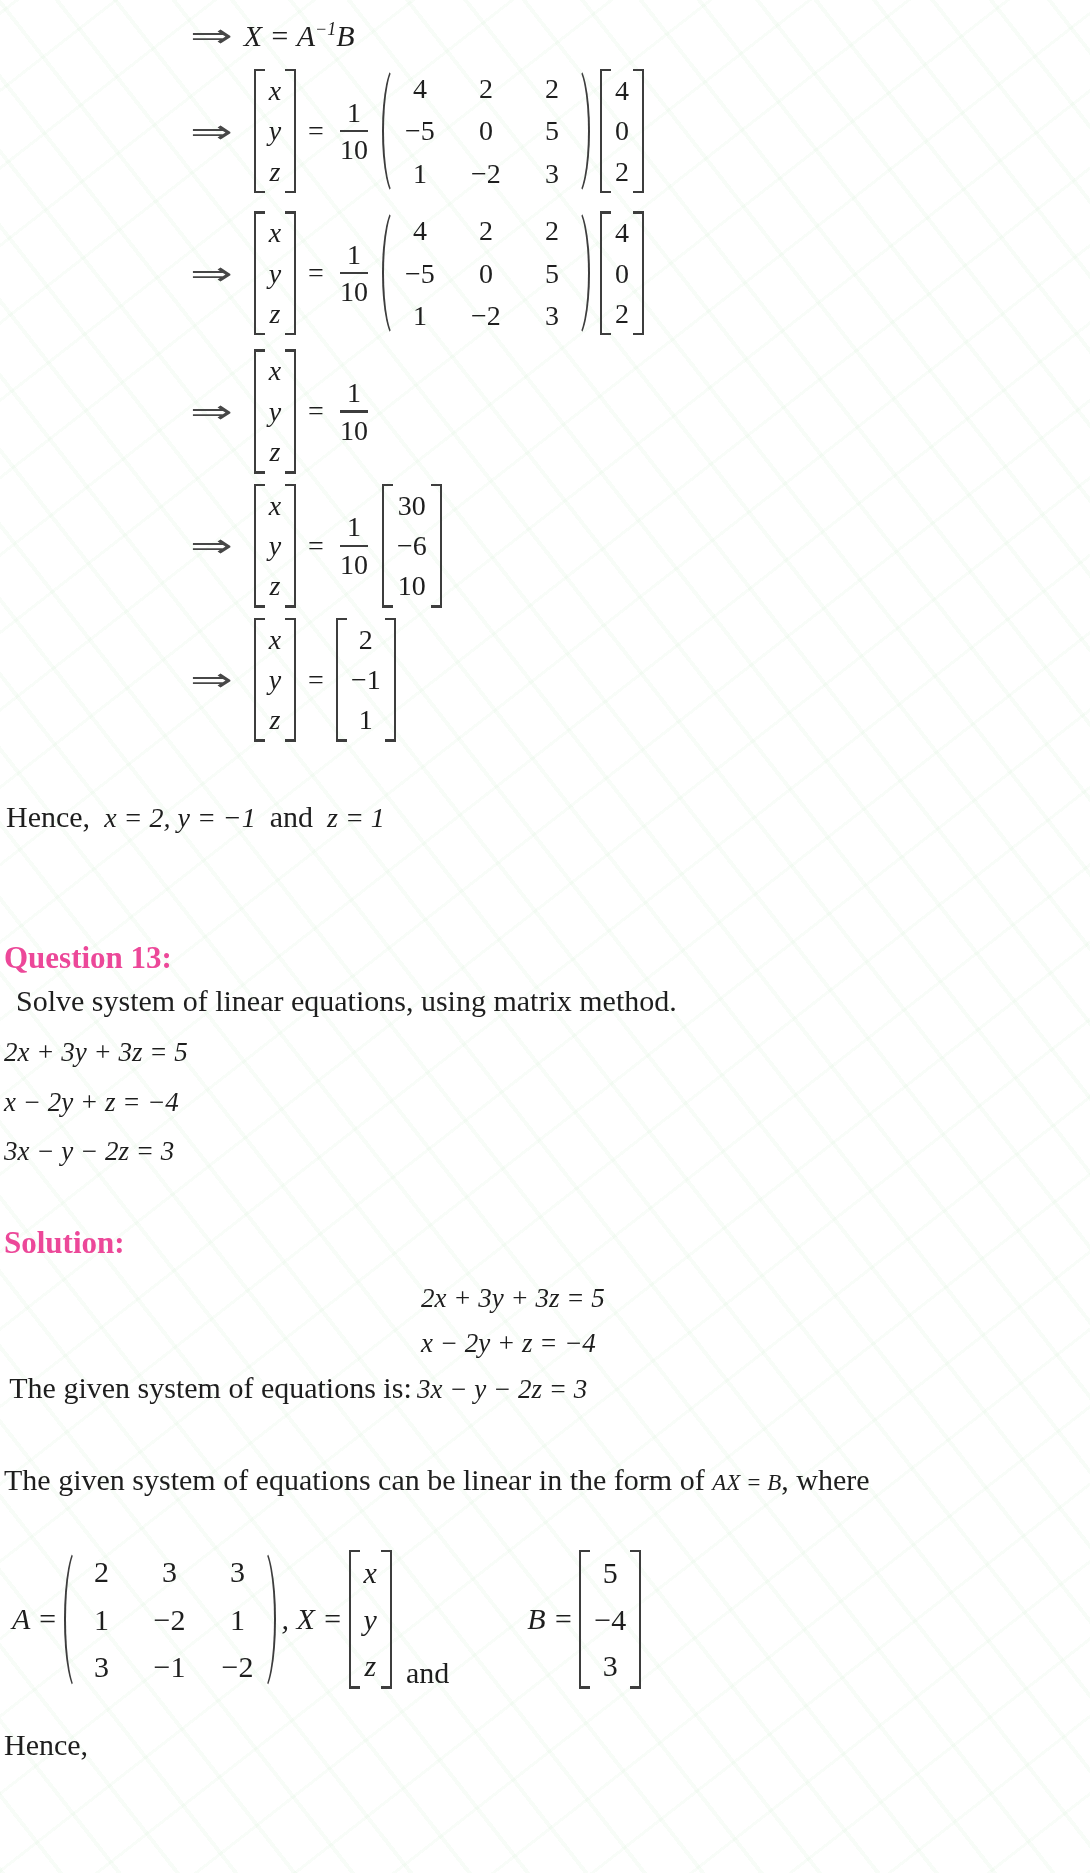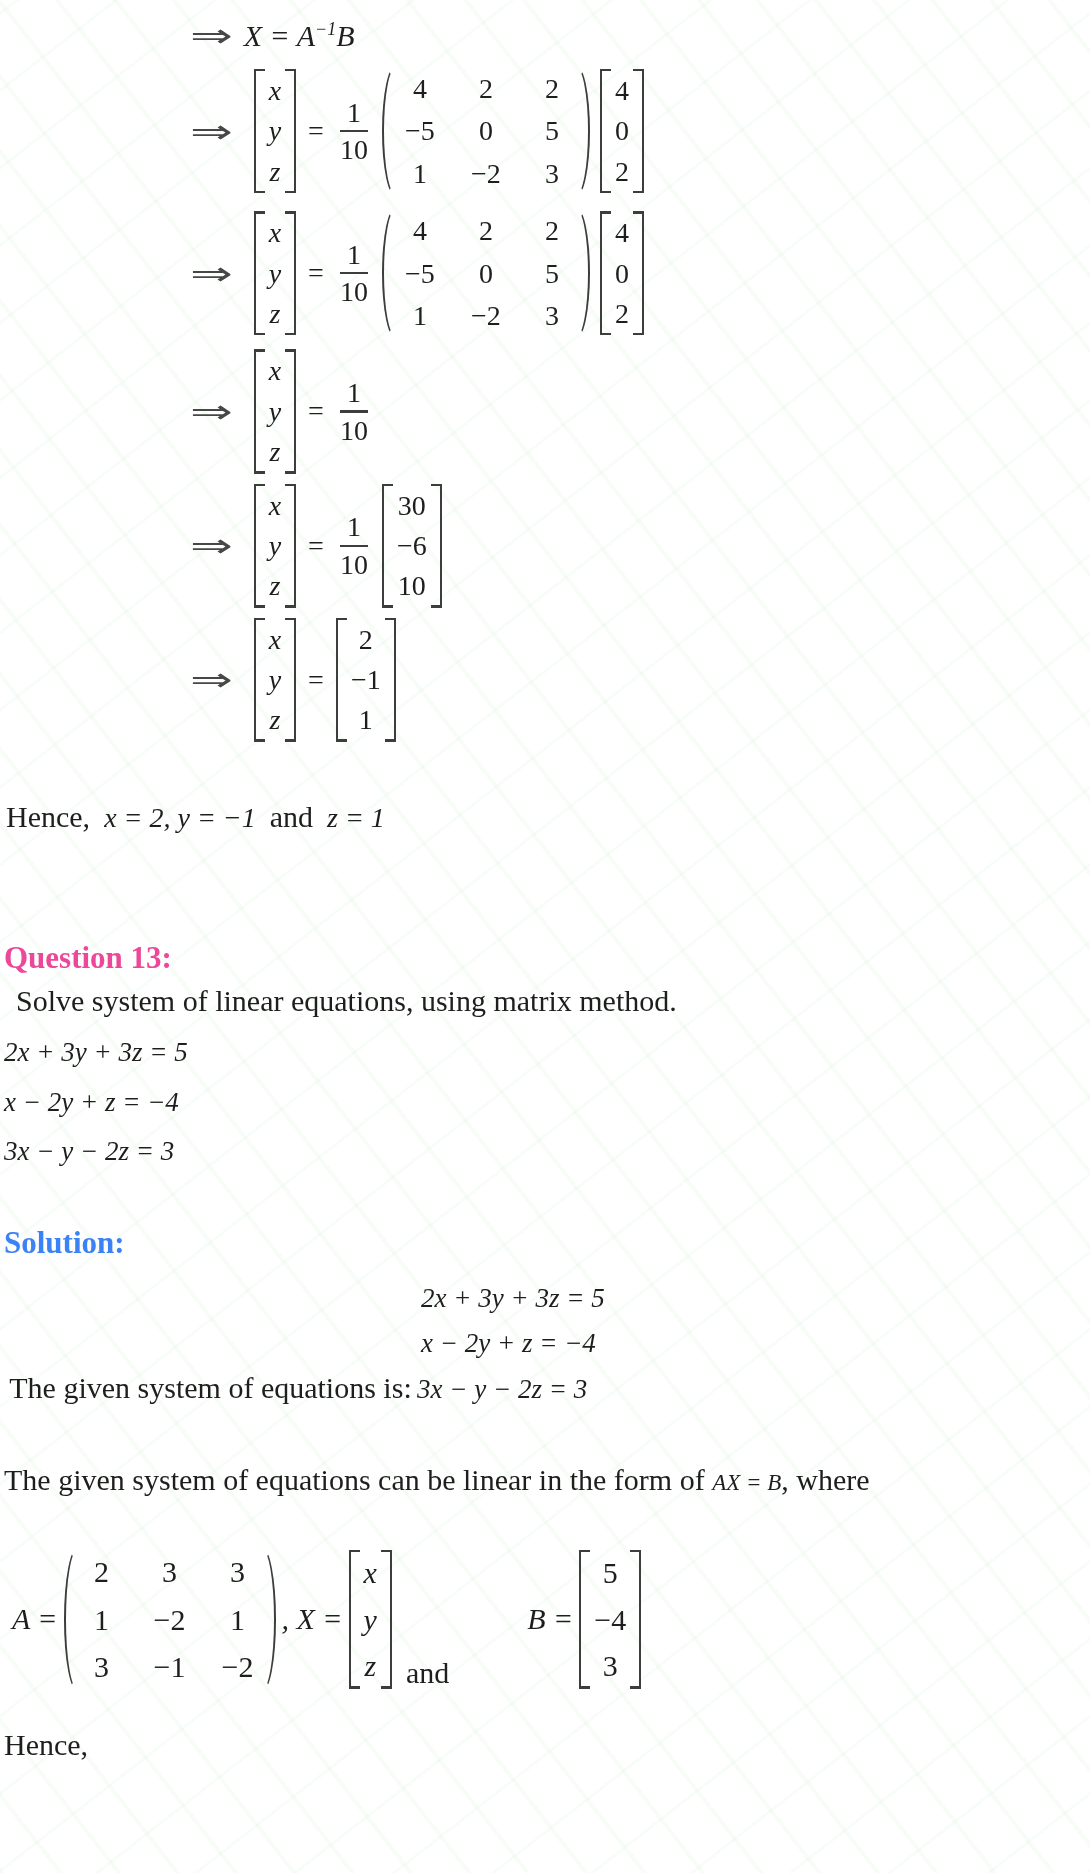--- a/index.html
+++ b/index.html
@@ -41,21 +41,21 @@
   .frac .bar{align-self:stretch;height:2.2px;background:#3d3d3d;margin:3px 0;}
   .eqs{font-size:28px;margin:0 2px;}
 
   .hence-line{display:flex;align-items:baseline;gap:14px;margin:58px 0 0 2px;font-size:30px;}
   .hence-line .math-it{font-size:28px;}
 
   .q-heading{margin:106px 0 0 0;font-size:31px;font-weight:bold;color:#ec4899;}
   .q-prompt{margin:8px 0 0 12px;font-size:30px;}
   .q-eq{margin:20px 0 0 0;font-size:27px;font-style:italic;line-height:1.1;}
 
-  .s-heading{margin:58px 0 0 0;font-size:31px;font-weight:bold;color:#3b82f6;}
+  .s-heading{margin:58px 0 0 0;font-size:31px;font-weight:bold;color:#ec4899;}
   .sys-block{margin:22px 0 0 417px;}
   .sys-eq{font-size:27px;font-style:italic;margin:14px 0 0 0;line-height:1.15;}
   .given-row{display:flex;align-items:baseline;margin:12px 0 0 0;}
   .given-row .label{font-size:30px;flex:0 0 413px;text-align:center;}
   .given-row .sys-eq{margin:0;}
 
   .form-line{margin:58px 0 0 0;font-size:30px;}
   .form-line .math-it{font-size:23px;}
 
   .mrow{display:flex;align-items:center;margin:50px 0 0 2px;font-size:30px;}

